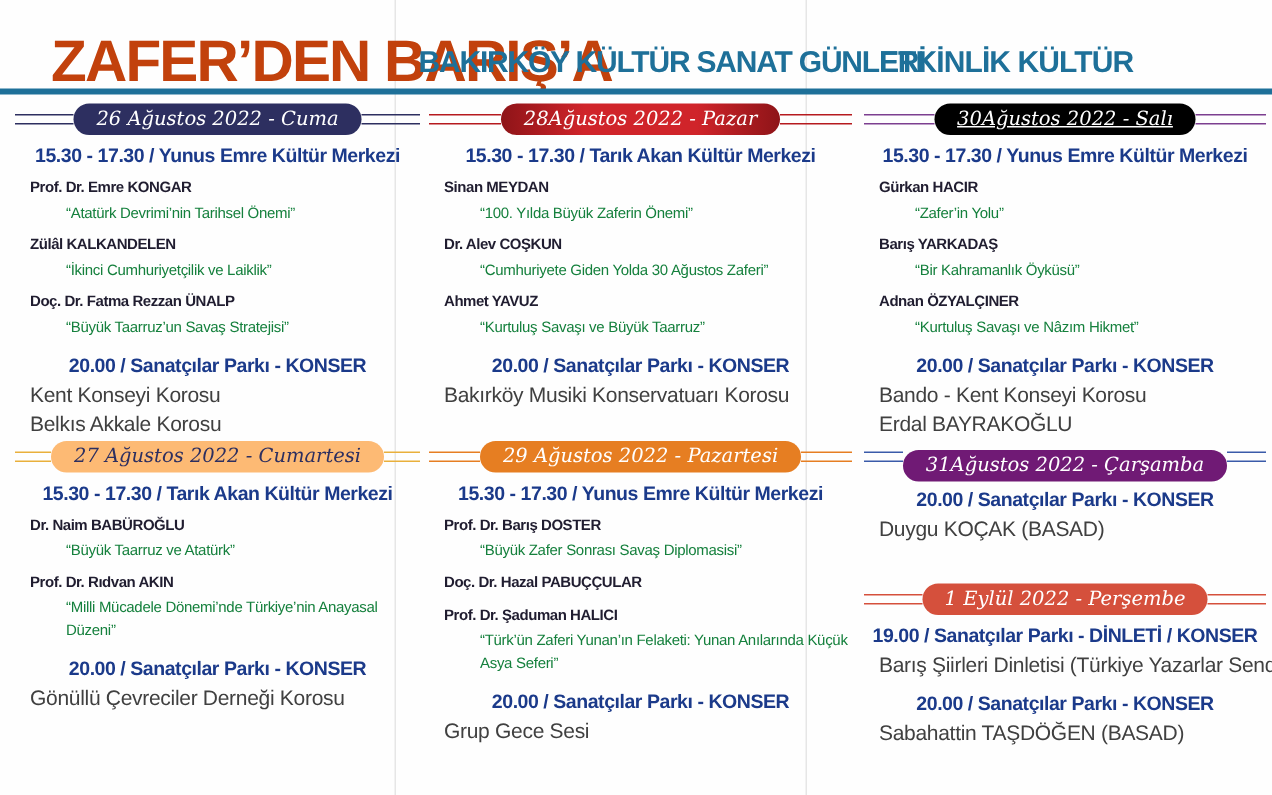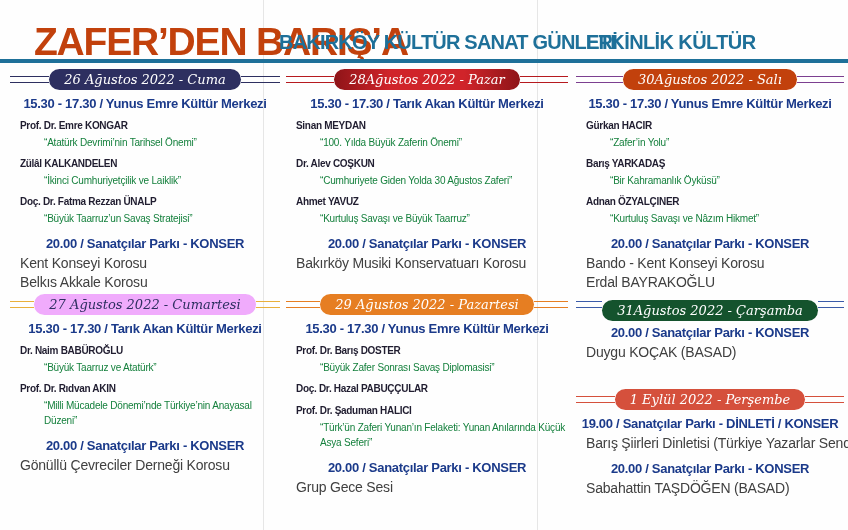--- a/index.html
+++ b/index.html
@@ -27,24 +27,24 @@
 
   
   .badge-row{display:flex;align-items:center;height:22px;}
   .dline{flex:1;height:5px;border-top:1.5px solid;border-bottom:1.5px solid;}
   .pill{height:21px;line-height:21px;padding:0 15px;border-radius:11px;
         font-family:"DejaVu Serif","Liberation Serif",serif;font-style:italic;
         font-size:13px;color:#ffffff;white-space:nowrap;}
   .s-navy .pill{background:#2d2f60;} .s-navy .dline{border-color:#2d2f60;}
   .s-red .pill{background:linear-gradient(90deg,#8e1418,#d0242a 30%,#d0242a 70%,#8e1418);}
   .s-red .dline{border-color:#b61a1f;}
-  .s-purple .pill{background:#c2410c;} .s-purple .dline{border-color:#7c3f90;}
-  .s-gold .pill{background:#f0abfc;color:#2d2f60;} .s-gold .dline{border-color:#e9b03c;}
+  .s-purple .pill{background:#000000;text-decoration:underline;} .s-purple .dline{border-color:#7c3f90;}
+  .s-gold .pill{background:#fdba74;color:#2d2f60;} .s-gold .dline{border-color:#e9b03c;}
   .s-orange .pill{background:#e67e22;} .s-orange .dline{border-color:#e67e22;}
-  .s-blue .pill{background:#14532d;margin-top:12px;} .s-blue .dline{border-color:#3a5ba9;}
+  .s-blue .pill{background:#701a75;margin-top:12px;} .s-blue .dline{border-color:#3a5ba9;}
   .s-verm .pill{background:#d5503c;text-align:center;} .s-verm .dline{border-color:#d5503c;}
 
   .session{margin-top:6px;text-align:center;font-size:13px;line-height:16px;
            font-weight:bold;color:#1b3a8a;letter-spacing:-0.3px;white-space:nowrap;}
   .session.s2{margin-top:10px;}
   .talk{margin-top:6px;}
   .name{padding-left:10px;font-size:10px;line-height:16px;font-weight:bold;
         color:#201d30;letter-spacing:-0.3px;white-space:nowrap;}
   .topic{margin-top:1px;padding-left:34px;font-size:10px;line-height:15px;
          color:#15803d;letter-spacing:-0.2px;}

